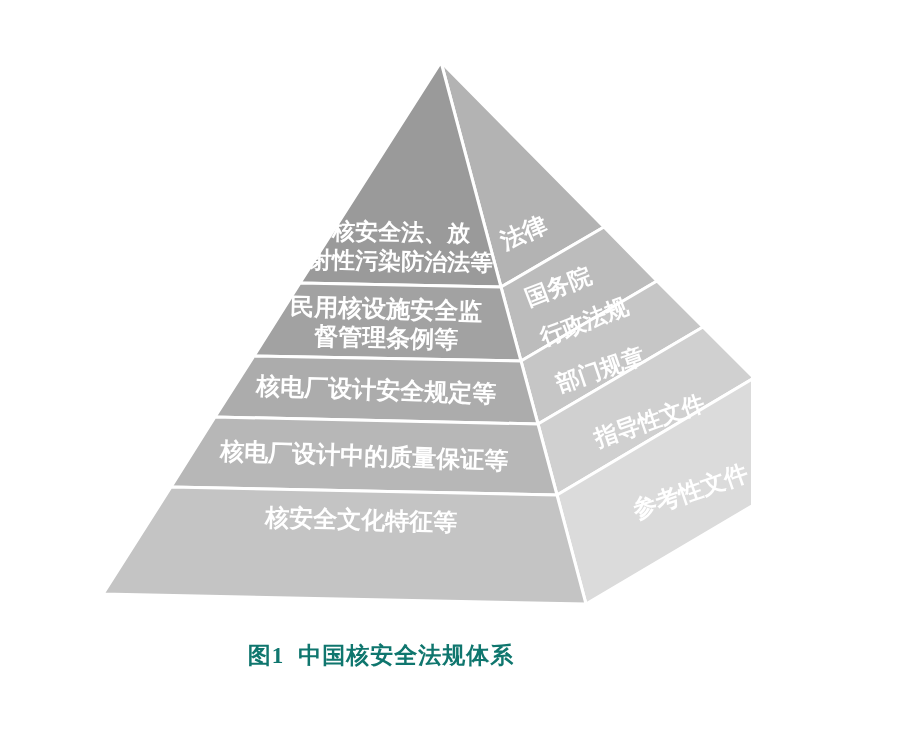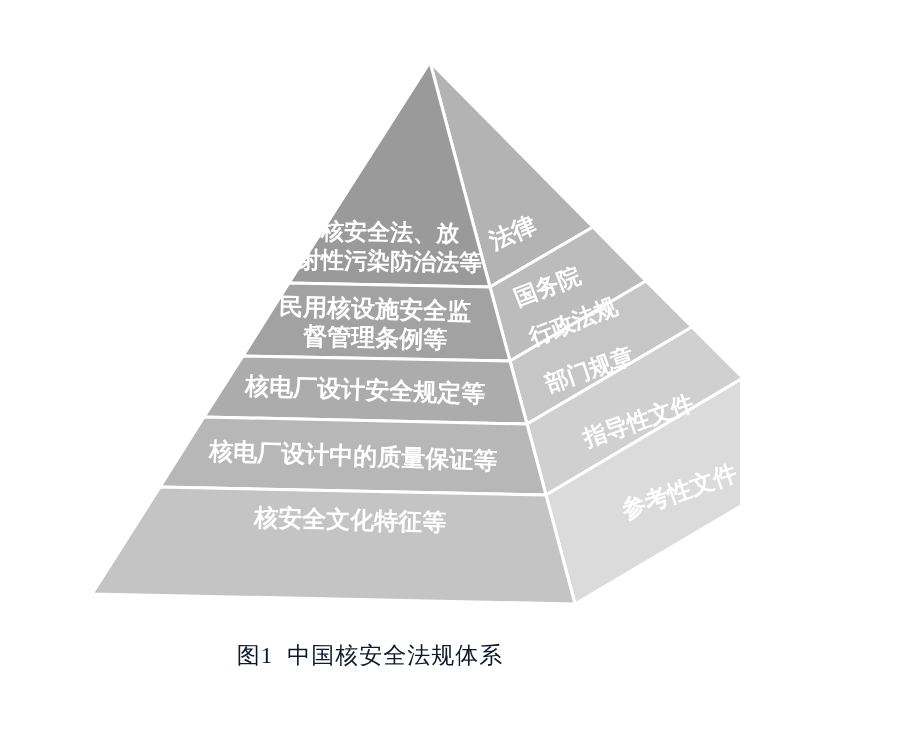--- a/index.html
+++ b/index.html
@@ -7,41 +7,42 @@
     padding: 0;
     background: #ffffff;
   }
   .canvas {
     position: relative;
     width: 740px;
     height: 731px;
     background: #ffffff;
     overflow: hidden;
     font-family: "Liberation Sans", sans-serif;
+    margin-left: 11px;
   }
   svg.pyramid {
     position: absolute;
     top: 0;
     left: 0;
   }
   svg.pyramid text {
     font-family: "Liberation Sans", sans-serif;
     font-weight: bold;
     text-anchor: middle;
   }
   .caption {
     position: absolute;
     top: 640px;
     left: 0;
     width: 100%;
     text-align: center;
     font-family: "Liberation Serif", serif;
-    font-weight: normal;
+    font-weight: bold;
     font-size: 23px;
-    color: #0f172a;
+    color: #0f766e;
     letter-spacing: 1px;
   }
   .caption .cap-label {
     margin-right: 14px;
   }
 </style>
 </head>
 <body>
 
 <div class="canvas">

